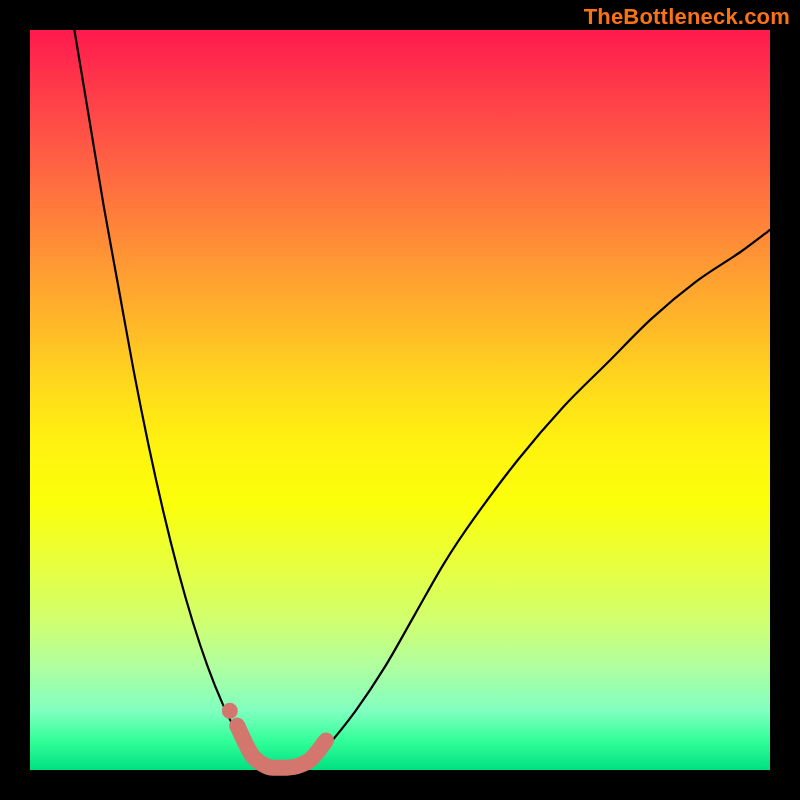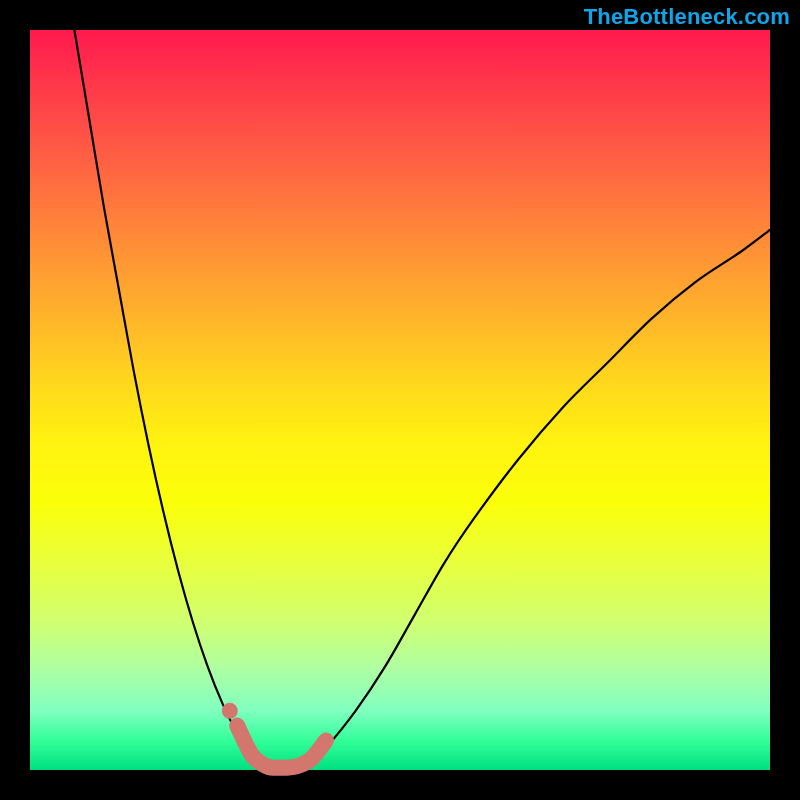--- a/index.html
+++ b/index.html
@@ -31,21 +31,21 @@
       #b0ffa0 86%,
       #80ffc0 92%,
       #33ff99 96%,
       #00e080 100%
     );
   }
   .watermark {
     position: absolute;
     top: 4px;
     right: 10px;
-    color: #0ea5e9;
+    color: #f97316;
     font-family: Arial, Helvetica, sans-serif;
     font-size: 22px;
     font-weight: 600;
     letter-spacing: 0.2px;
     z-index: 10;
   }
   svg.curves {
     position: absolute;
     left: 0;
     top: 0;

